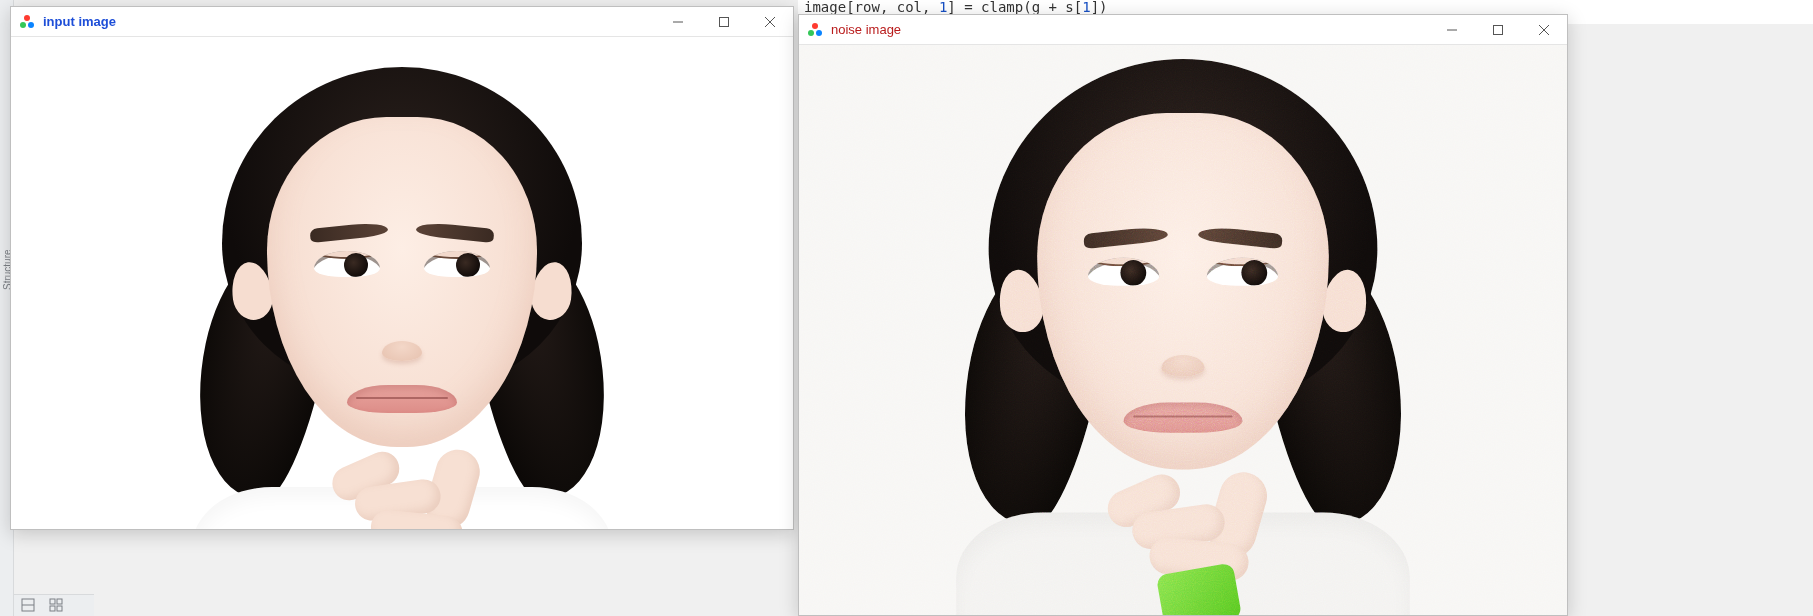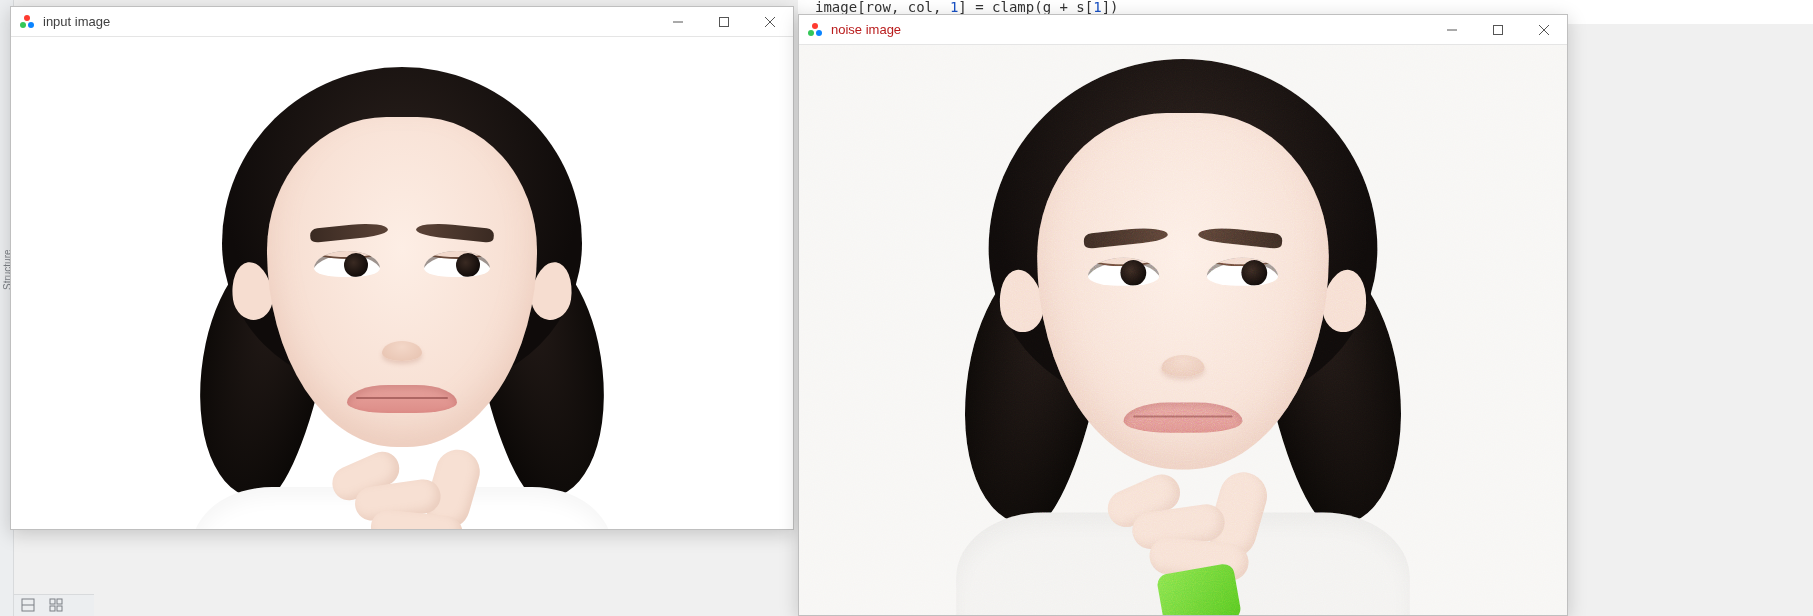--- a/index.html
+++ b/index.html
@@ -19,36 +19,36 @@
       position: absolute;
       top: 0;
       left: 798px;
       right: 0;
       height: 24px;
       background: #ffffff;
       font-family: "Consolas", monospace;
       font-size: 14px;
       line-height: 14px;
       color: #333;
-      padding-left: 17px;
+      padding-left: 6px;
       white-space: pre;
       overflow: hidden;
     }
     .code-line .kw { color: #333; }
     .code-line .num { color: #1750c4; }
     .code-line .fn { color: #333; }
     .code-line .br { color: #333; }
 
     .window {
       position: absolute;
       background: #ffffff;
       border: 1px solid #bfbfbf;
       box-shadow: 0 4px 18px rgba(0,0,0,0.18);
     }
-    .window.inactive .titlebar { color: #404040; }
+    .window.inactive .titlebar { color: #1d4ed8; font-weight: bold; }
     .window.active .titlebar { color: #b91c1c; }
 
     .titlebar {
       height: 30px;
       display: flex;
       align-items: center;
       background: #ffffff;
       border-bottom: 1px solid #e5e5e5;
       font-size: 13px;
       user-select: none;

